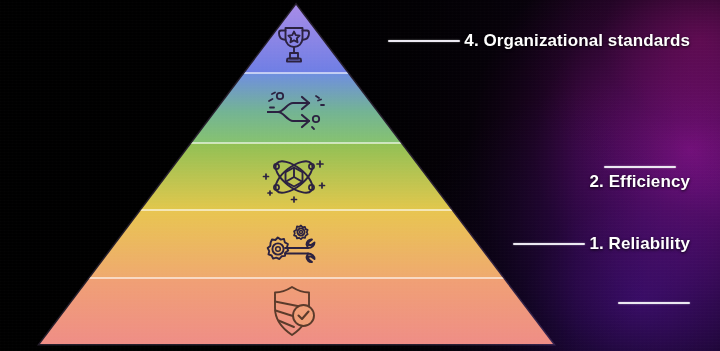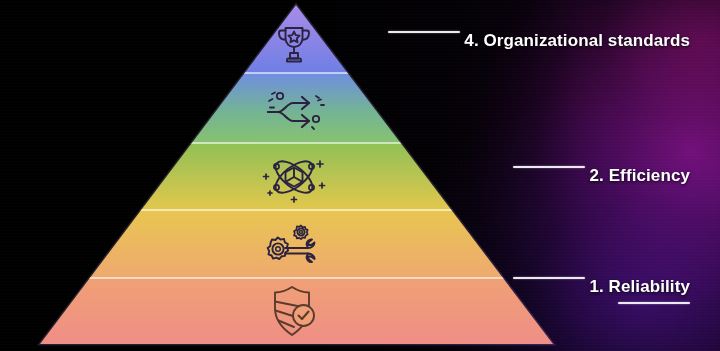--- a/index.html
+++ b/index.html
@@ -75,20 +75,21 @@
   #pyramid-svg {
     position: absolute;
     left: 0;
     top: 0;
   }
   
   .label-row {
     position: absolute;
     right: 30px;
     display: flex;
+    align-items: center;
     justify-content: flex-end;
     gap: 4px;
     white-space: nowrap;
   }
   .leader-line {
     display: block;
     width: 72px;
     height: 2px;
     background: #ece9f2;
     border-radius: 1px;
@@ -254,26 +255,26 @@
   </svg>
 
   <div class="bg-noise"></div>
 
   <div class="label-row" style="top:31px;">
     <span class="leader-line"></span>
     <span class="label-text">4. Organizational standards</span>
   </div>
 
 
-  <div class="label-row" style="top:166px;">
+  <div class="label-row" style="top:166px;flex-direction:column;">
     <span class="leader-line"></span>
     <span class="label-text">2. Efficiency</span>
   </div>
 
-  <div class="label-row" style="top:234px;margin-top:43px;">
+  <div class="label-row" style="top:234px;">
     <span class="leader-line"></span>
     <span class="label-text">1. Reliability</span>
   </div>
 
   <div class="label-row" style="top:302px;">
     <span class="leader-line"></span>
   </div>
 
 </div>
 

